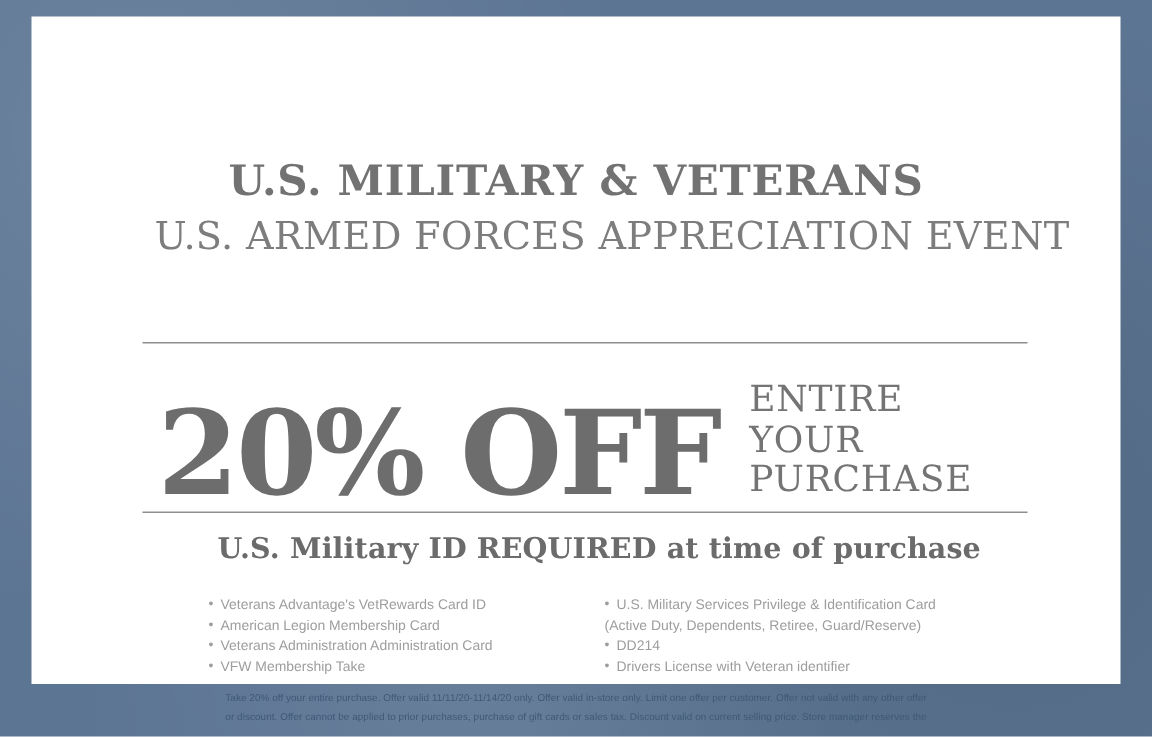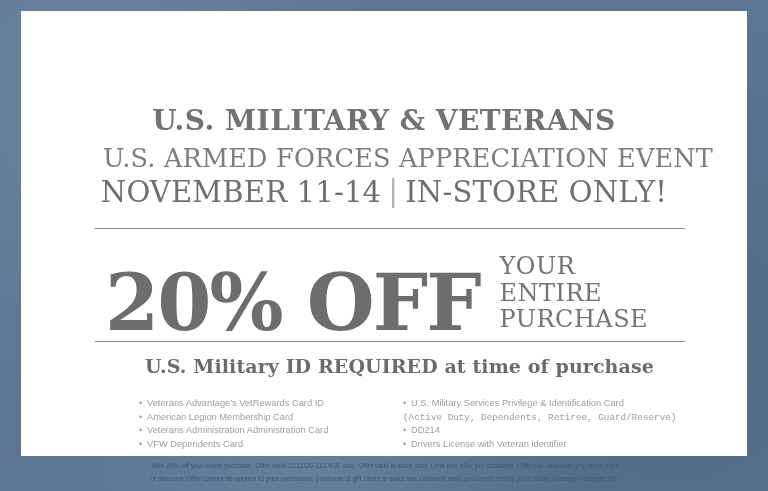--- a/index.html
+++ b/index.html
@@ -172,21 +172,20 @@
   #id-col-right { width: 275px; }
   .bullet-item { white-space: nowrap; }
   .bullet-item .dot {
     display: inline-block;
     width: 8px;
     transform: translateY(-0.5px);
   }
   .bullet-note {
     white-space: nowrap;
     padding-left: 0;
-    font-family: Liberation Mono, monospace;
   }
 
   
   #fineprint-band {
     position: absolute;
     left: 0;
     right: 0;
     top: 456px;
     height: 35px;
     overflow: hidden;
@@ -204,32 +203,29 @@
 </style>
 </head>
 <body>
 
 <div id="coupon-page">
   <div id="coupon-card">
 
     <div class="head-wrap">
       <div id="title-main">U.S. MILITARY &amp; VETERANS</div>
       <div id="title-sub">U.S. ARMED FORCES APPRECIATION EVENT</div>
-      <div id="title-dates">
-        <span>NOVEMBER  11-14</span><span class="sep">|</span><span>IN-STORE ONLY!</span>
-      </div>
     </div>
 
     <div class="rule" id="rule-top"></div>
 
     <div id="offer-row">
       <div id="offer-big">20% OFF</div>
       <div id="offer-side">
+        <div>ENTIRE</div>
         <div>YOUR</div>
-        <div>ENTIRE</div>
         <div>PURCHASE</div>
       </div>
     </div>
 
     <div class="rule" id="rule-bottom"></div>
 
     <div id="id-required">U.S. Military ID REQUIRED at time of purchase</div>
 
     <div id="id-columns">
 
@@ -237,21 +233,21 @@
         <div class="bullet-item">
           <span class="dot">•</span><span>Veterans Advantage's VetRewards Card ID</span>
         </div>
         <div class="bullet-item">
           <span class="dot">•</span><span>American Legion Membership Card</span>
         </div>
         <div class="bullet-item">
           <span class="dot">•</span><span>Veterans Administration Administration Card</span>
         </div>
         <div class="bullet-item">
-          <span class="dot">•</span><span>VFW Dependents Card</span>
+          <span class="dot">•</span><span>VFW Membership Take</span>
         </div>
       </div>
 
       <div class="col" id="id-col-right">
         <div class="bullet-item">
           <span class="dot">•</span><span>U.S. Military Services Privilege &amp; Identification Card</span>
         </div>
         <div class="bullet-note">(Active Duty, Dependents, Retiree, Guard/Reserve)</div>
         <div class="bullet-item">
           <span class="dot">•</span><span>DD214</span>

